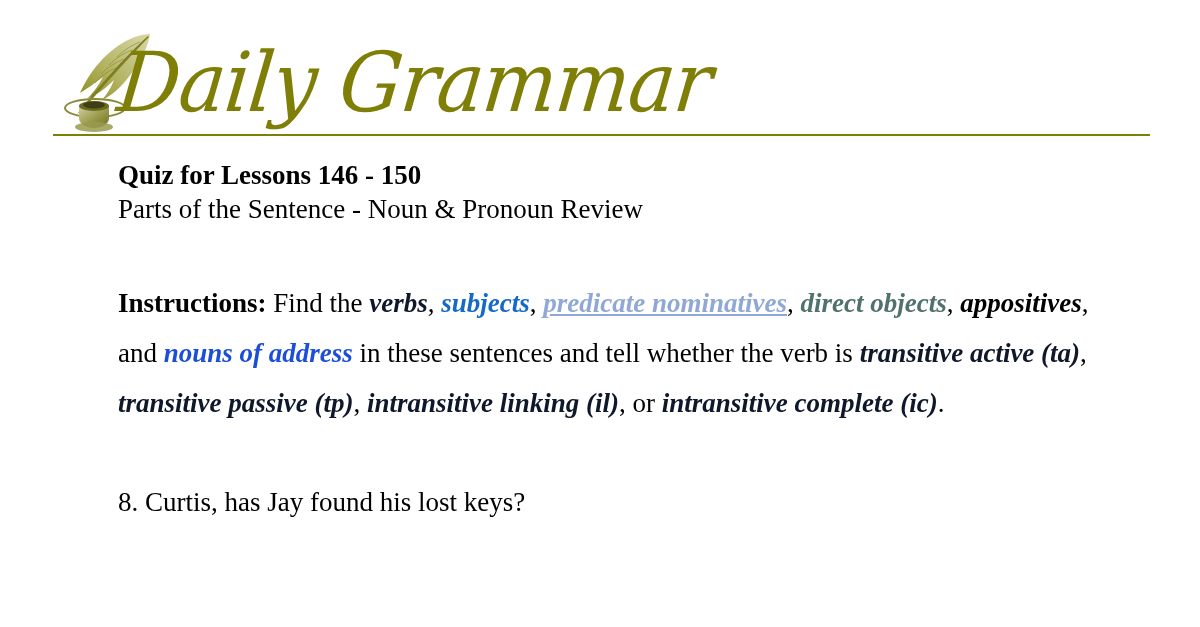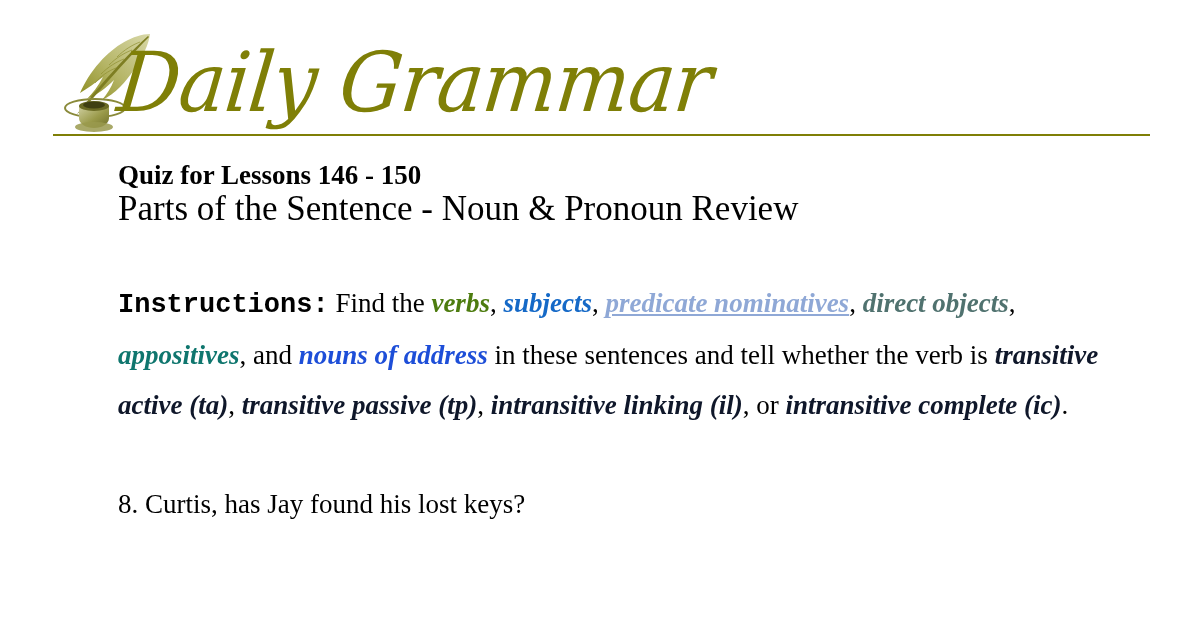--- a/index.html
+++ b/index.html
@@ -84,21 +84,21 @@
   }
 
   .quiz-title {
     font-size: 27px;
     font-weight: bold;
     line-height: 34px;
     margin: 0;
     white-space: nowrap;
   }
   .quiz-subtitle {
-    font-size: 35px;
+    font-size: 27px;
     font-weight: normal;
     line-height: 34px;
     margin: 0;
     white-space: nowrap;
   }
 
   .instructions {
     margin: 0;
     padding: 0;
     font-size: 27px;
@@ -108,32 +108,31 @@
   }
   .spacer-para {
     height: 52px;
   }
   .spacer-para-2 {
     height: 54px;
   }
 
   .lbl {
     font-weight: bold;
-    font-family: Liberation Mono, monospace;
   }
   .term {
     font-weight: bold;
     font-style: italic;
   }
 
-  .c-verbs        { color: #4d7c0f; }
+  .c-verbs        { color: #0f172a; }
   .c-subjects     { color: #1569c7; text-align: center; }
   .c-prednom      { color: #8fa8d6; text-decoration: underline; }
   .c-dirobj       { color: #50726f; }
-  .c-appos        { color: #0f766e; }
+  .c-appos        { color: #000000; }
   .c-noa          { color: #1d4ed8; font-family: Liberation Serif, serif; }
   .c-vtype        { color: #0f172a; }
 
   .question {
     margin: 0;
     font-size: 27px;
     line-height: 40px;
     white-space: nowrap;
   }
 </style>

